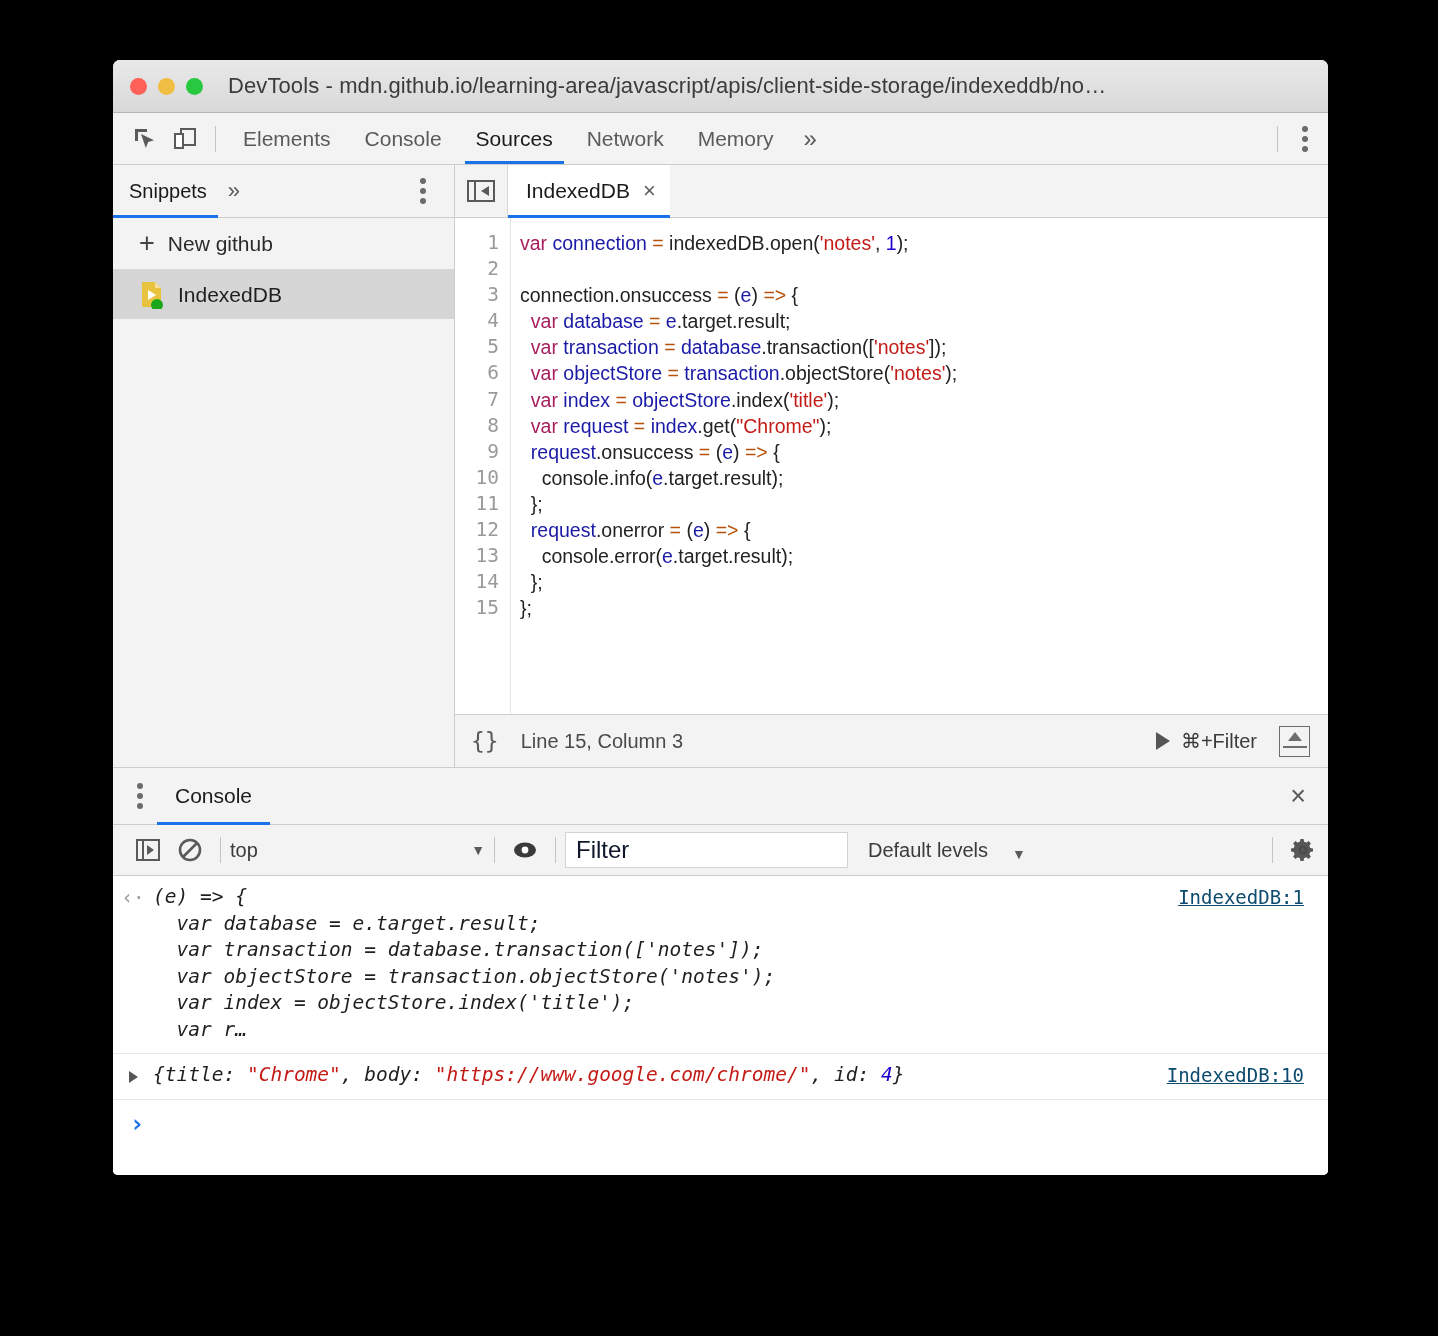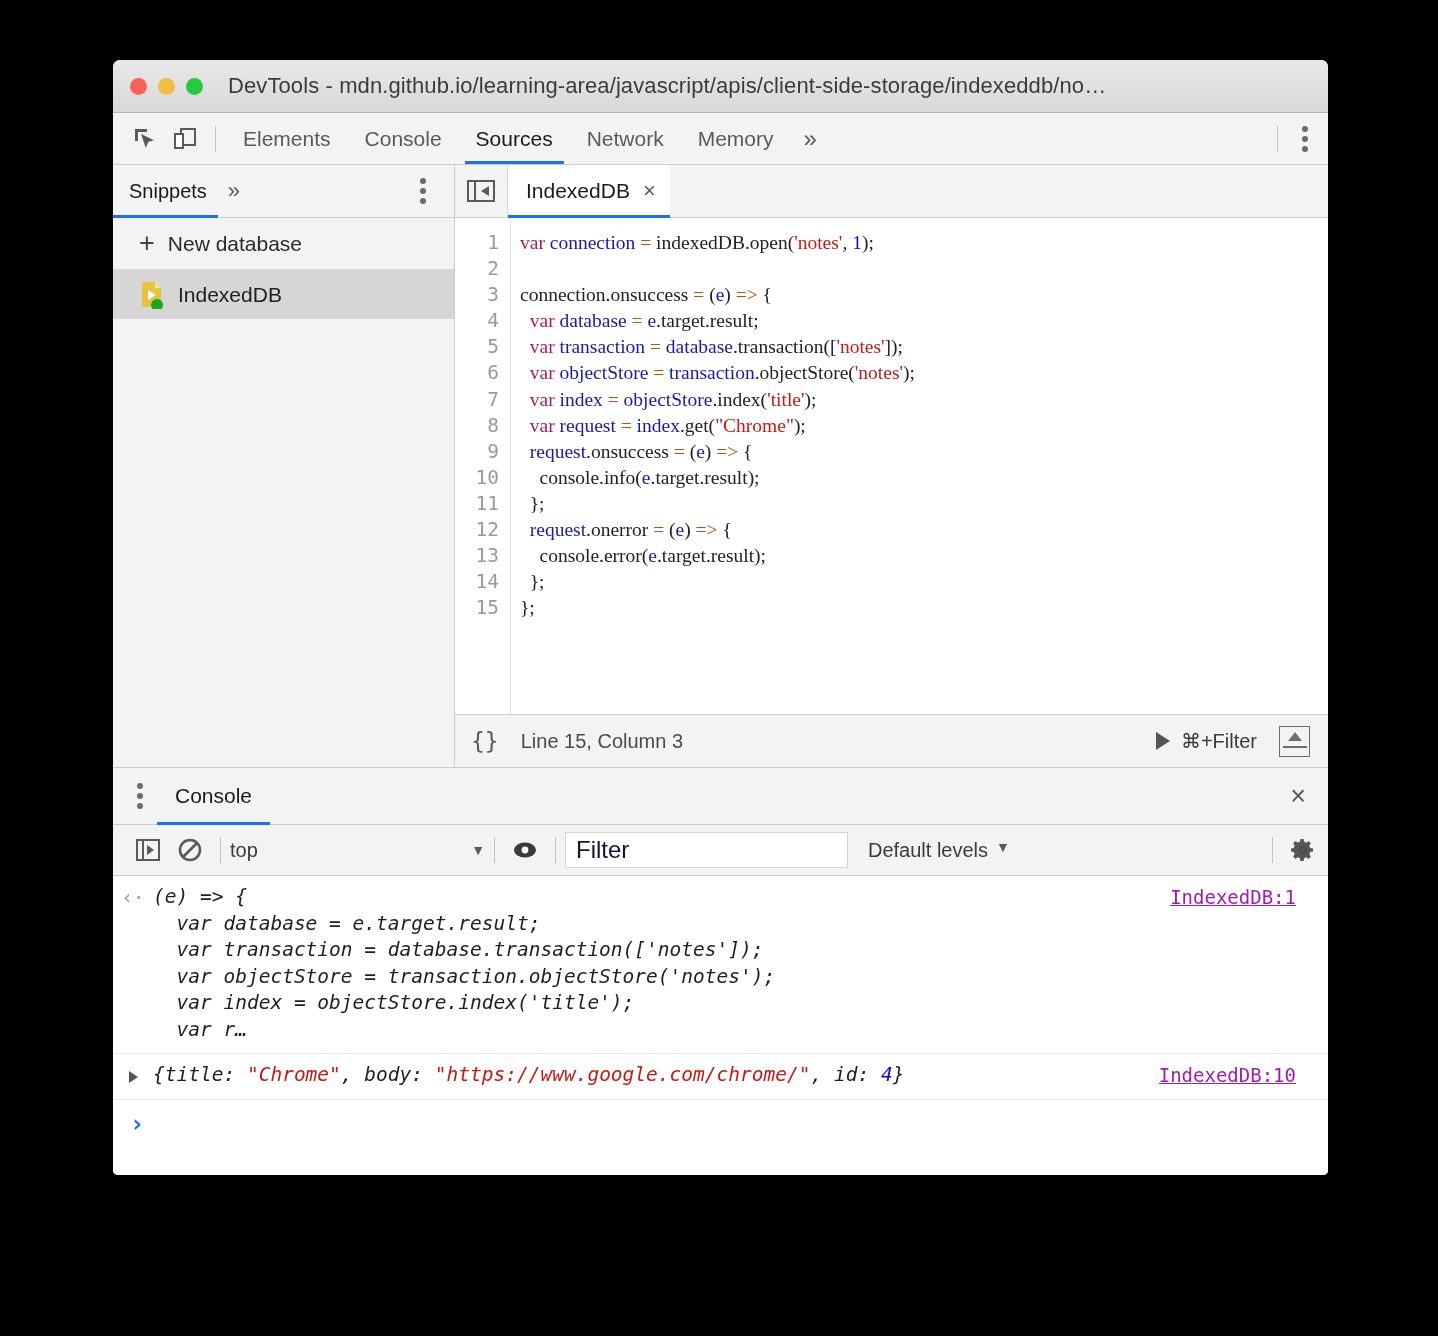--- a/index.html
+++ b/index.html
@@ -223,21 +223,21 @@
   .gutter div {
     font-family: "DejaVu Sans Mono", monospace;
     font-size: 19.5px;
     line-height: 26.1px;
     color: #9a9a9a;
   }
   .code {
     flex: 1 1 auto;
     padding-top: 12px;
     padding-left: 9px;
-    font-family: Liberation Serif, serif;
+    font-family: Liberation Sans, sans-serif;
     font-size: 19.5px;
     line-height: 26.1px;
     color: #222;
     white-space: pre;
     overflow: hidden;
   }
   .tok-kw   { color: #a71d5d; }
   .tok-var  { color: #1a1aa6; }
   .tok-str  { color: #c41a16; }
   .tok-num  { color: #1c00cf; }
@@ -326,21 +326,21 @@
     background: #fff; border: 1px solid #d3d3d3;
     display: flex; align-items: center;
     padding-left: 10px;
     font-size: 24px; color: #0f172a;
     box-sizing: border-box;
     cursor: text;
   }
   .levels {
     margin-left: 20px;
     font-size: 20px; color: #3b3b3b;
-    display: flex; align-items: flex-start; gap: 8px;
+    display: flex; align-items: flex-end; gap: 24px;
     cursor: default;
   }
 
   .console-body {
     flex: 1 1 auto;
     overflow: hidden;
     background: #fff;
     min-height: 0;
   }
   .msg {
@@ -364,23 +364,23 @@
     font-size: 19.5px;
     line-height: 26.5px;
     color: #1f1f1f;
     white-space: pre;
     padding-right: 20px;
   }
   .msg-src {
     flex: 0 0 auto;
     font-family: "DejaVu Sans Mono", monospace;
     font-size: 19px;
-    color: #a21caf;
+    color: #0c4a6e;
     text-decoration: underline;
-    padding-right: 32px;
+    padding-right: 24px;
     padding-top: 2px;
     cursor: pointer;
     white-space: nowrap;
   }
   .msg-arrow {
     flex: 0 0 40px;
     display: flex; align-items: flex-start; justify-content: center;
     padding-top: 9px;
   }
   .tri-right {
@@ -465,21 +465,21 @@
           <div class="spacer"></div>
           <div class="kebab" style="margin-right:14px">
               <i></i>
               <i></i>
               <i></i>
             </div>
         </div>
 
         <div class="new-snippet">
           <span class="plus-glyph">+</span>
-          <span>New database</span>
+          <span>New github</span>
         </div>
 
         <div class="snippet-row">
           <span class="snippet-icon">
             <svg width="24" height="28" viewBox="0 0 24 28">
               <path d="M2 1 H15 L21 7 V26 H2 Z" fill="#e8c33f"></path>
               <path d="M15 1 L21 7 H15 Z" fill="#f5e0a0"></path>
               <path d="M8 9 L16 14 L8 19 Z" fill="#ffffff"></path>
               <circle cx="17" cy="24" r="6" fill="#1aa81a"></circle>
             </svg>

